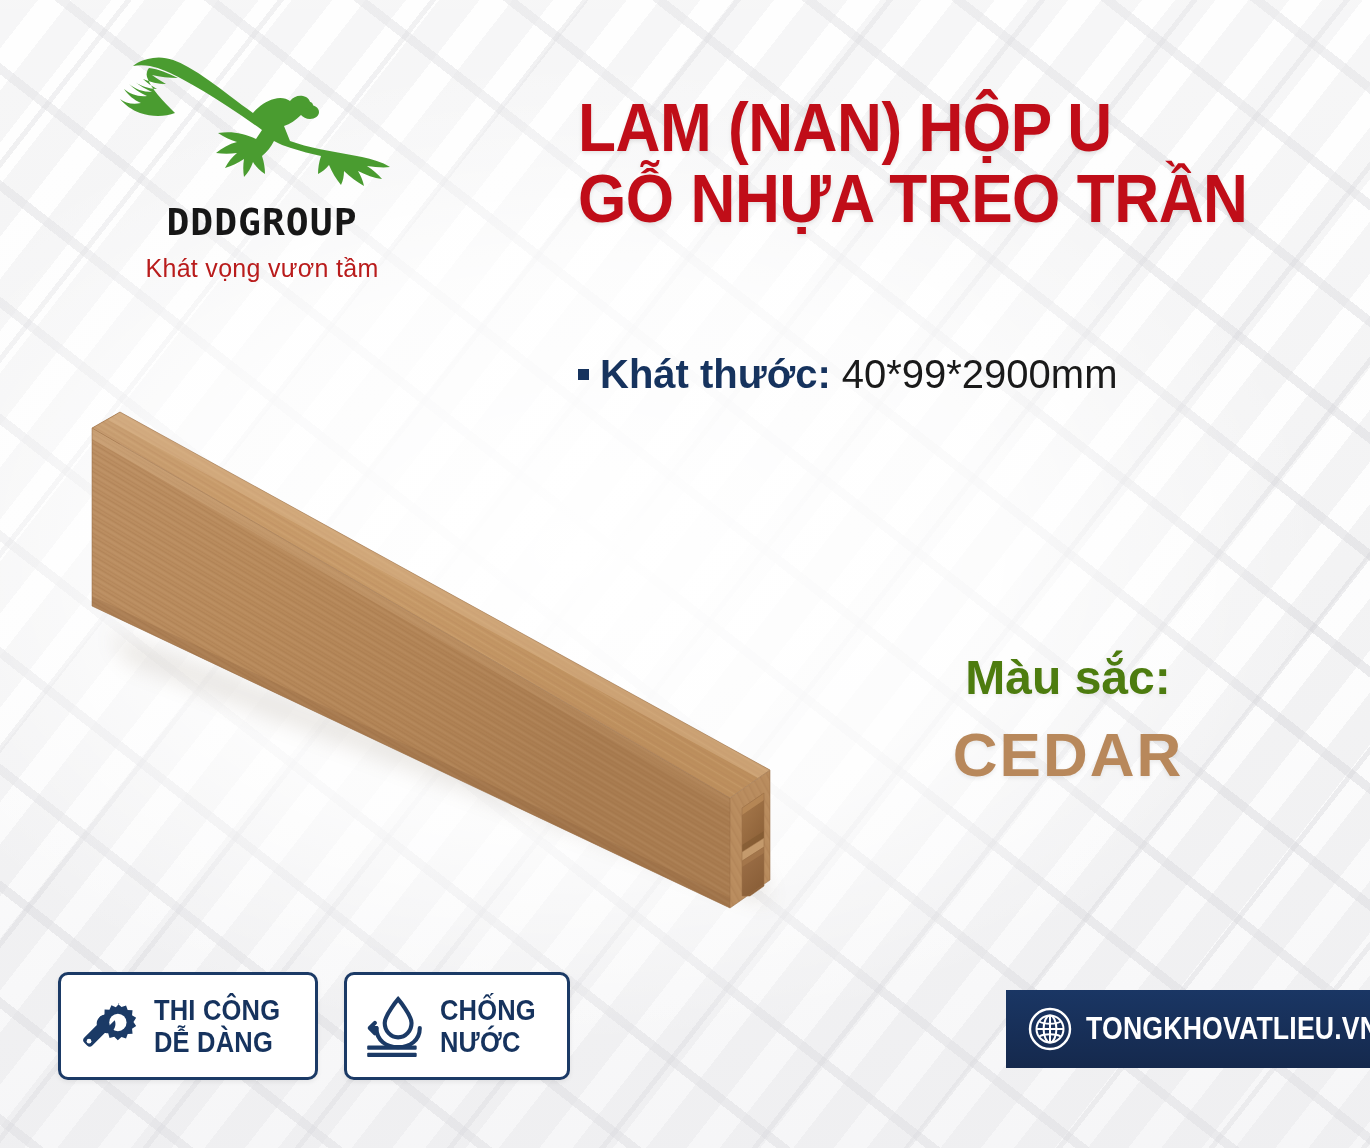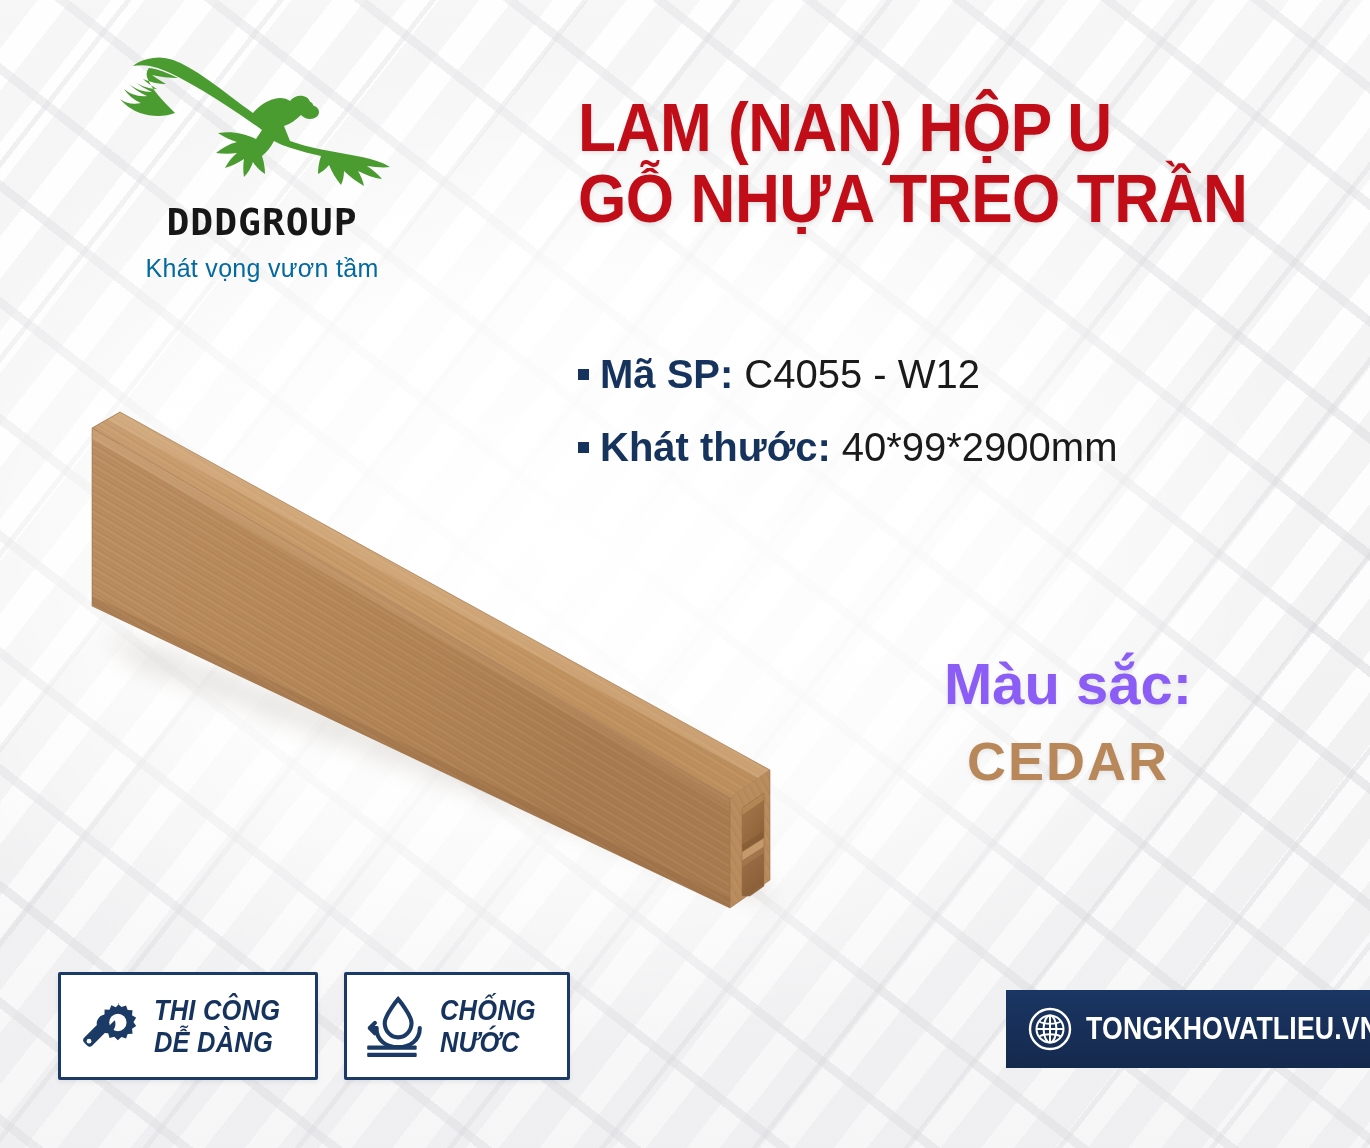--- a/index.html
+++ b/index.html
@@ -80,21 +80,21 @@
     font-family: "DejaVu Sans Mono", "Liberation Mono", monospace;
     font-size: 38px;
     font-weight: 700;
     letter-spacing: 1px;
     color: #171717;
     line-height: 1;
     margin-top: 4px;
   }
   .brand-tagline {
     font-size: 25px;
-    color: #0369a1;
+    color: #b91c1c;
     margin-top: 13px;
     letter-spacing: 0.3px;
   }
 
   
   .headline {
     position: absolute;
     left: 578px;
     top: 92px;
     width: 760px;
@@ -144,28 +144,28 @@
 
   
   .colour-block {
     position: absolute;
     left: 858px;
     top: 652px;
     width: 420px;
     text-align: center;
   }
   .colour-label {
-    font-size: 58px;
-    font-weight: 700;
-    color: #8b5cf6;
+    font-size: 48px;
+    font-weight: 700;
+    color: #4d7c0f;
     line-height: 1.1;
     text-shadow: 0 2px 4px rgba(0,0,0,0.08);
   }
   .colour-value {
-    font-size: 54px;
+    font-size: 62px;
     font-weight: 700;
     color: #b8885b;
     letter-spacing: 2px;
     margin-top: 14px;
     text-shadow: 0 2px 4px rgba(0,0,0,0.08);
   }
 
   
   .product-wrap {
     position: absolute;
@@ -181,28 +181,27 @@
     position: absolute;
     left: 58px;
     top: 972px;
     display: flex;
     align-items: center;
     gap: 26px;
   }
   .badge {
     background: #ffffff;
     border: 3px solid #1b3a66;
-    border-radius: 2px;
+    border-radius: 10px;
     height: 108px;
     display: flex;
     align-items: center;
     padding: 0 18px 0 14px;
     gap: 13px;
     box-shadow: 0 2px 5px rgba(0,0,0,0.07);
-    font-style: italic;
   }
   .badge-icon { width: 66px; height: 66px; flex: 0 0 auto; }
   .badge-icon svg { display: block; width: 100%; height: 100%; }
   .badge-text {
     color: #16335e;
     font-weight: 700;
     font-size: 29px;
     line-height: 1.12;
     letter-spacing: 0.2px;
     transform: scaleX(0.88);
@@ -276,25 +275,20 @@
   </div>
 
   <div class="headline">
     <span class="l1">LAM (NAN) HỘP U</span>
     <span class="l2">GỖ NHỰA TREO TRẦN</span>
   </div>
 
   <div class="spec-list">
     <div class="spec-row">
       <span class="spec-bullet"></span>
-      <span class="spec-key">Mã SP:</span>
-      <span class="spec-val">C4055 - W12</span>
-    </div>
-    <div class="spec-row">
-      <span class="spec-bullet"></span>
       <span class="spec-key">Khát thước:</span>
       <span class="spec-val">40*99*2900mm</span>
     </div>
   </div>
 
   <div class="colour-block">
     <div class="colour-label">Màu sắc:</div>
     <div class="colour-value">CEDAR</div>
   </div>
 

